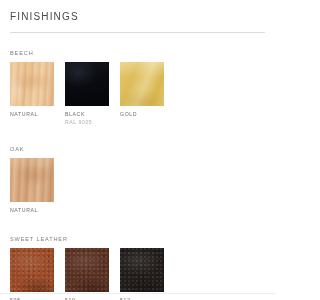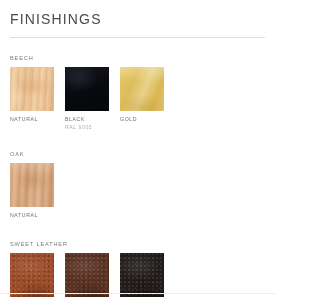--- a/index.html
+++ b/index.html
@@ -16,21 +16,21 @@
     position: relative;
   }
   .page {
     width: 275px;
     height: 300px;
     box-sizing: border-box;
     padding: 0 8px;
     position: relative;
   }
   .page-title {
-    font-size: 14px;
+    font-size: 10px;
     letter-spacing: 1.15px;
     color: #4a4a4a;
     font-weight: 400;
     padding-top: 11px;
     padding-left: 2px;
   }
   .title-rule {
     height: 1px;
     background: #dddddd;
     margin-top: 10px;

